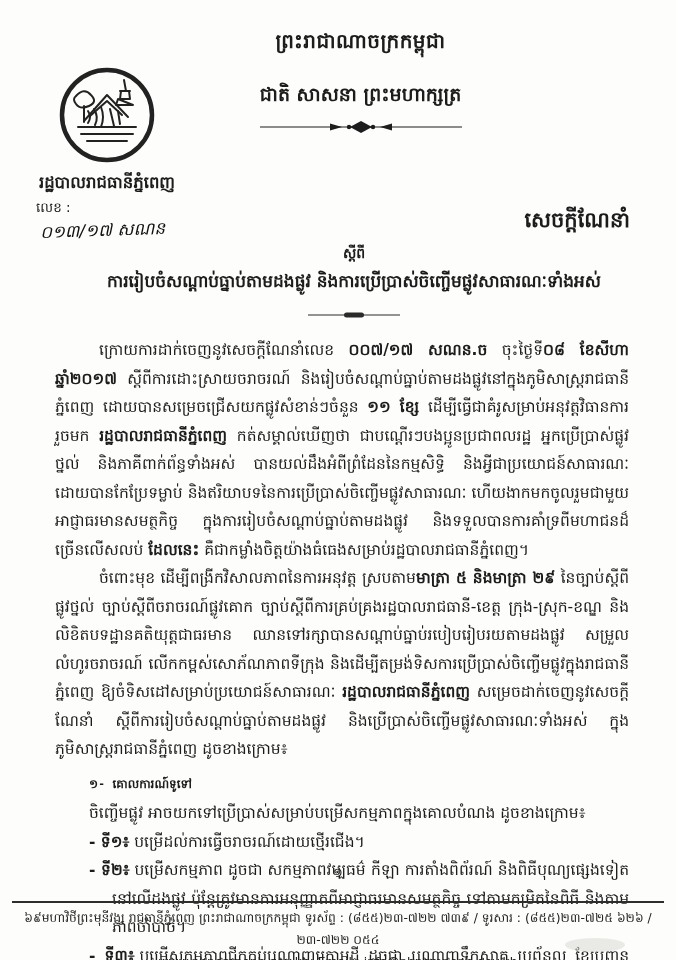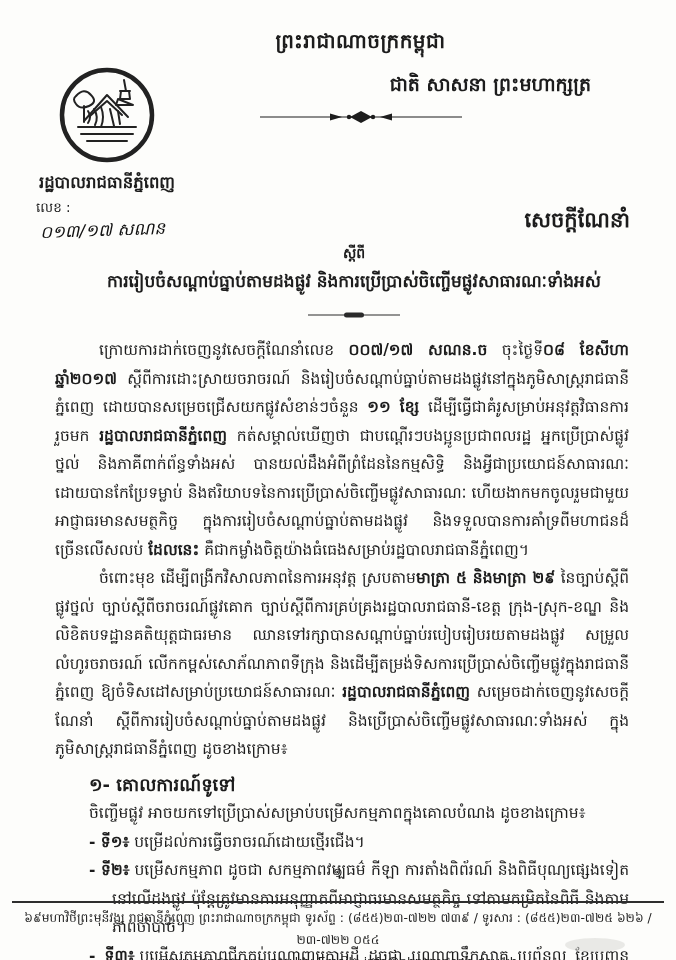--- a/index.html
+++ b/index.html
@@ -9,41 +9,41 @@
     width:676px;height:960px;
     margin:0 auto;
     background:#fdfdfb;
     overflow:hidden;
     font-family:"DejaVu Sans",sans-serif;
     color:#1c1c1c;
   }
   
   .nat-header{position:absolute;top:28px;left:130px;right:85px;text-align:center;}
   .nat-header .kingdom{font-size:20px;font-weight:700;letter-spacing:.5px;}
-  .nat-header .motto{font-size:19px;font-weight:700;margin-top:14px;text-align:right;}
+  .nat-header .motto{font-size:19px;font-weight:700;margin-top:24px;}
   .nat-header .orn{margin-top:9px;}
   
   .letterhead{position:absolute;top:64px;left:22px;width:170px;text-align:center;}
   .dept{font-size:16.5px;font-weight:700;margin-top:2px;white-space:nowrap;}
   .refline{font-size:13.5px;margin-top:3px;text-align:left;padding-left:14px;}
   .handwritten{display:inline-block;font-style:italic;font-size:17px;transform:rotate(-2deg);margin-left:4px;color:#111;}
   
   .title-block{position:absolute;top:206px;left:78px;right:46px;text-align:center;}
   .doc-type{font-size:21px;font-weight:700;text-align:right;}
   .doc-re{font-size:14px;font-weight:700;margin-top:7px;}
   .doc-subject{font-size:17px;font-weight:700;line-height:32px;}
   .title-orn{margin-top:8px;}
   
   .body-text{
     position:absolute;top:336px;left:55px;width:574px;
     font-size:15.5px;line-height:28.5px;text-align:justify;
   }
   .para{margin:0;text-indent:44px;}
   .b{font-weight:700;}
-  .sec-heading{margin:7px 0 0 34px;font-weight:700;font-size:18px;text-indent:0;}
+  .sec-heading{margin:7px 0 0 34px;font-weight:700;font-size:12px;text-indent:0;font-family:Liberation Mono, monospace;}
   .sec-intro{margin:0 0 0 34px;text-indent:0;}
   .bullet{margin-left:34px;padding-left:23px;text-indent:-23px;}
   .bullet .lbl{font-weight:700;margin-right:5px;margin-top:8px;}
   
   .page-number{position:absolute;top:864px;left:0;right:0;text-align:center;font-size:13px;}
   .footer{
     position:absolute;top:901px;left:12px;right:12px;
     border-top:2px solid #2e2e2e;
     padding-top:4px;text-align:center;
     font-size:12.3px;line-height:22px;color:#222;

